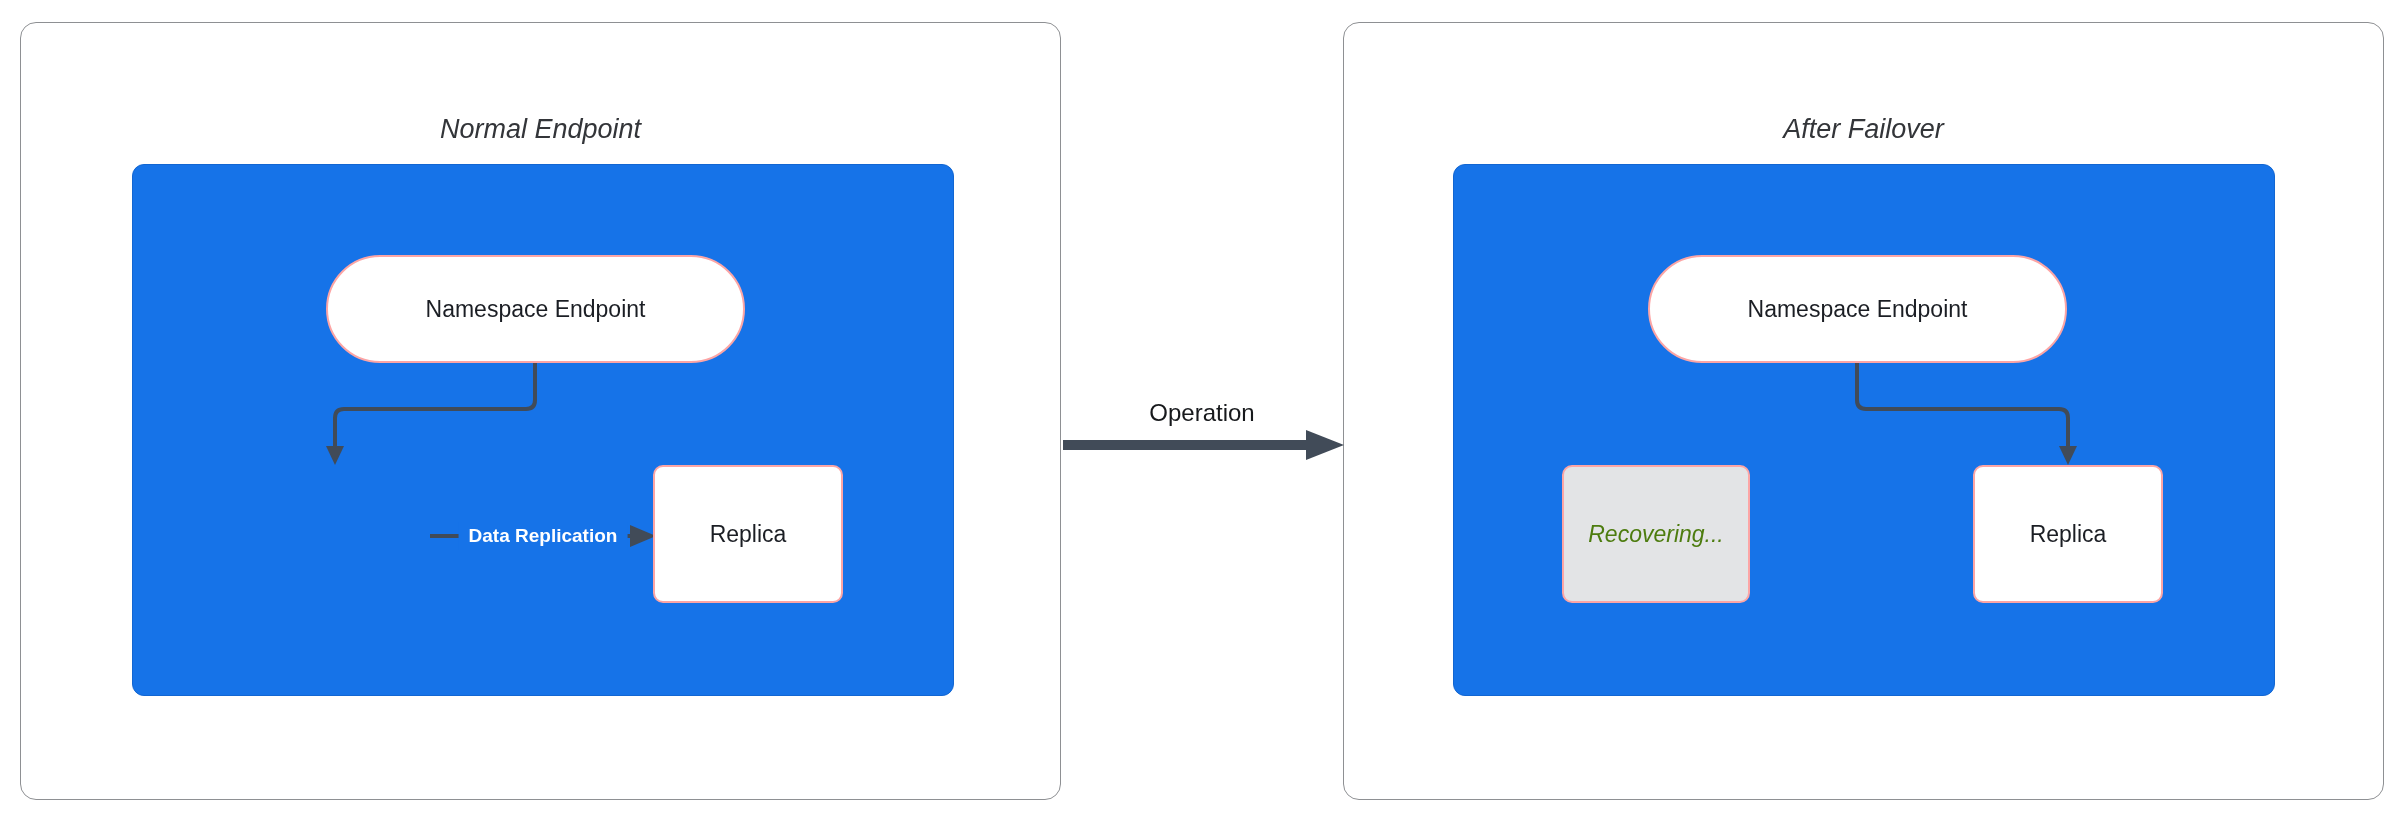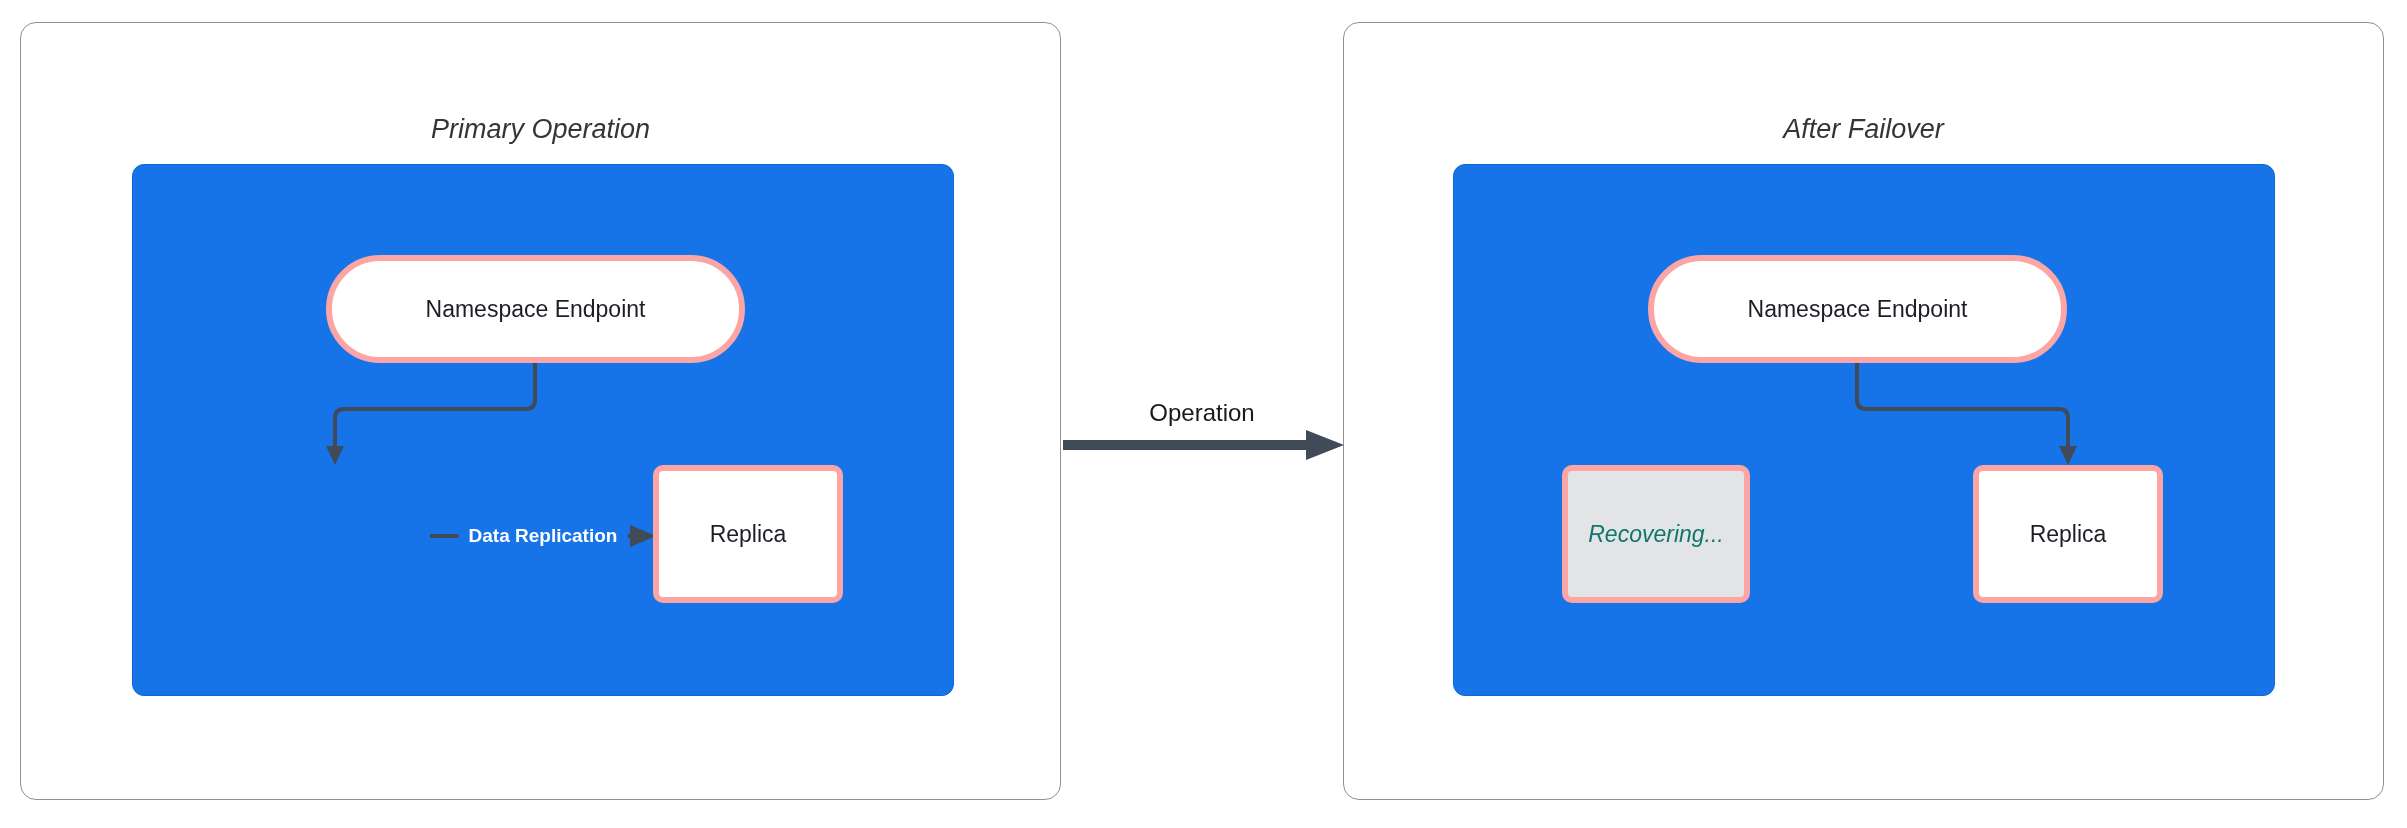--- a/index.html
+++ b/index.html
@@ -44,40 +44,40 @@
   .node{
     position:absolute;
     box-sizing:border-box;
     display:flex;
     align-items:center;
     justify-content:center;
     text-align:center;
     font-size:23px;
     color:#1b1e24;
     background:#ffffff;
-    border:6px solid #fca5a5;
+    border:2px solid #fca5a5;
   }
   .stadium{
     top:255px;width:419px;height:108px;
     border-radius:54px;
   }
   .stadium.s-left{left:326px;}
   .stadium.s-right{left:1648px;}
   .rect-node{
     top:465px;width:190px;height:138px;
     border-radius:10px;
     line-height:29px;
     padding:0 26px;
   }
   .rect-node.primary{left:240px;}
   .rect-node.replica-left{left:653px;}
   .rect-node.recovering{
     left:1562px;width:188px;
     background:#e3e4e6;
-    color:#0f766e;
+    color:#4d7c0f;
     font-style:italic;
   }
   .rect-node.replica-right{left:1973px;}
   .edge-svg{
     position:absolute;
     left:0;top:0;width:2407px;height:828px;
     pointer-events:none;
   }
   .edge{
     fill:none;
@@ -105,21 +105,21 @@
     color:#17191c;
     white-space:nowrap;
   }
 </style>
 </head>
 <body>
 
 <div class="canvas">
 
   <div class="panel left">
-    <div class="panel-title">Primary Operation</div>
+    <div class="panel-title">Normal Endpoint</div>
   </div>
   <div class="blue-box left"></div>
 
   <div class="panel right">
     <div class="panel-title">After Failover</div>
   </div>
   <div class="blue-box right"></div>
 
   <svg class="edge-svg" viewBox="0 0 2407 828" xmlns="http://www.w3.org/2000/svg">
 

